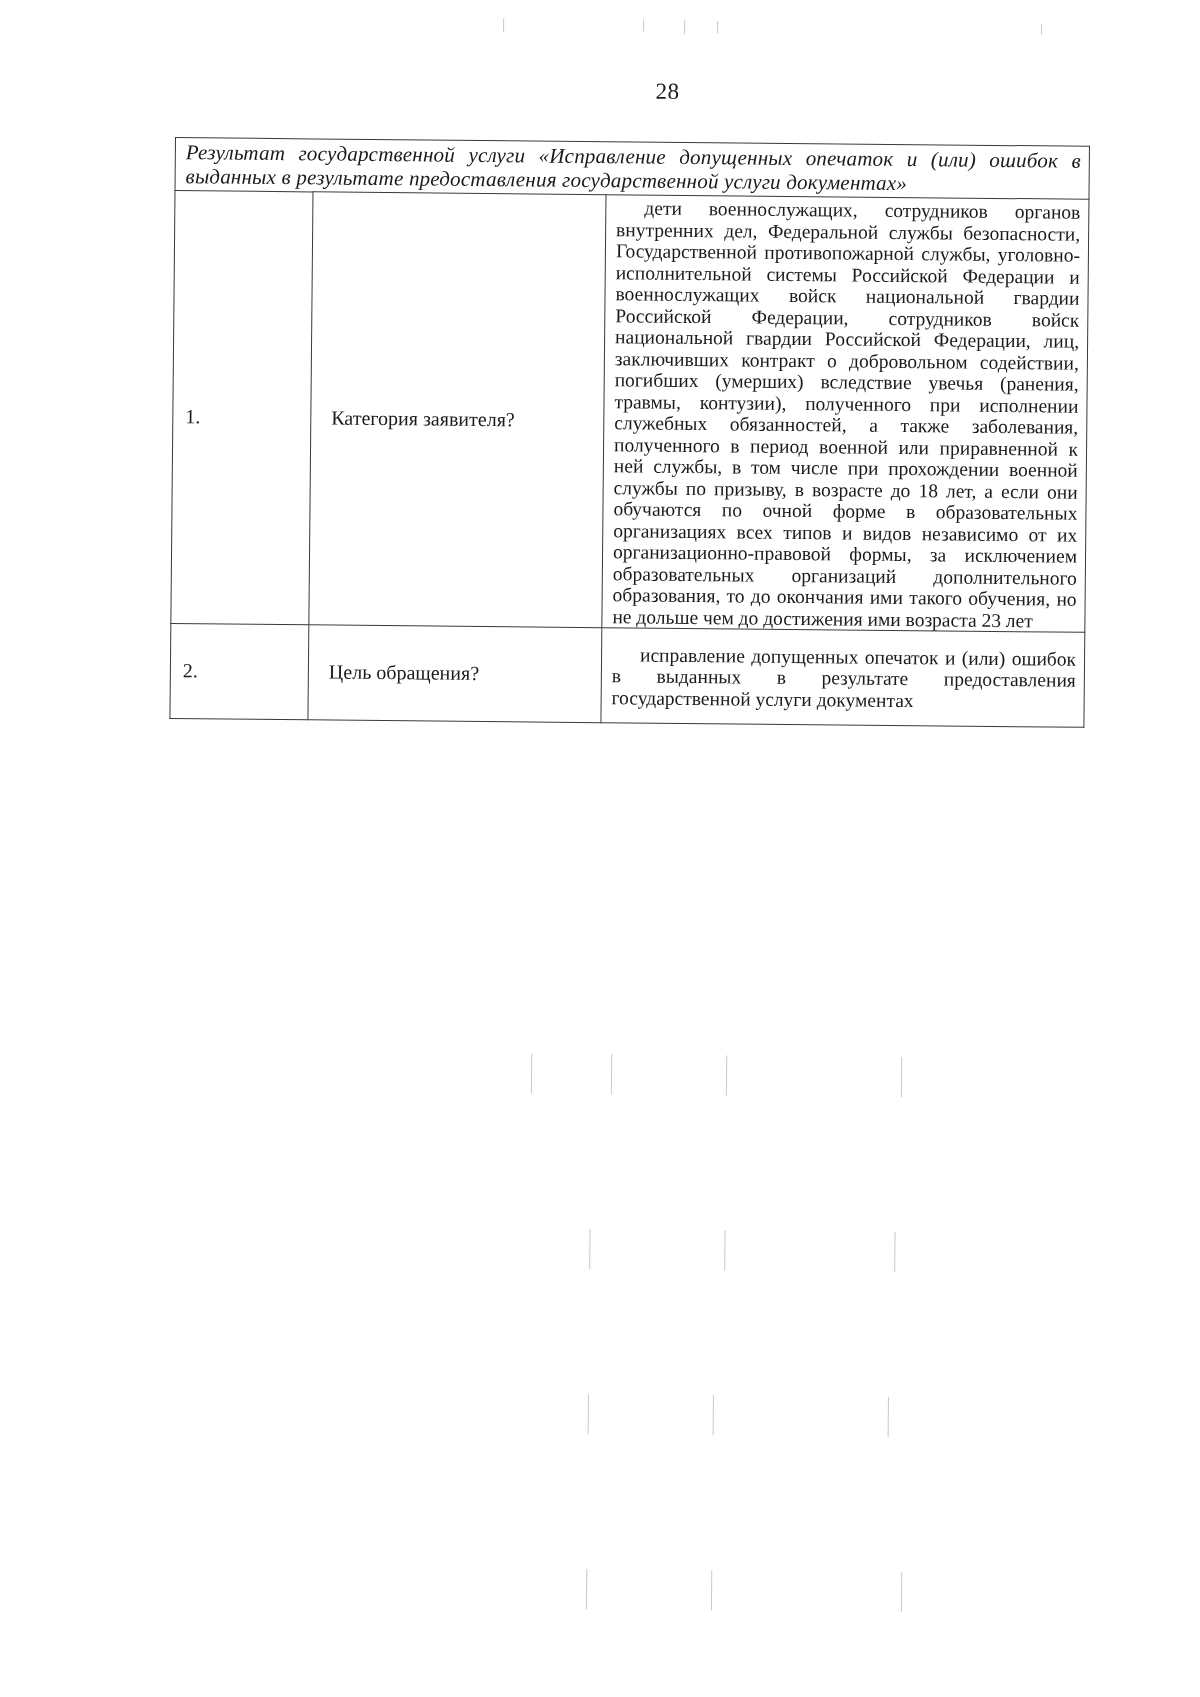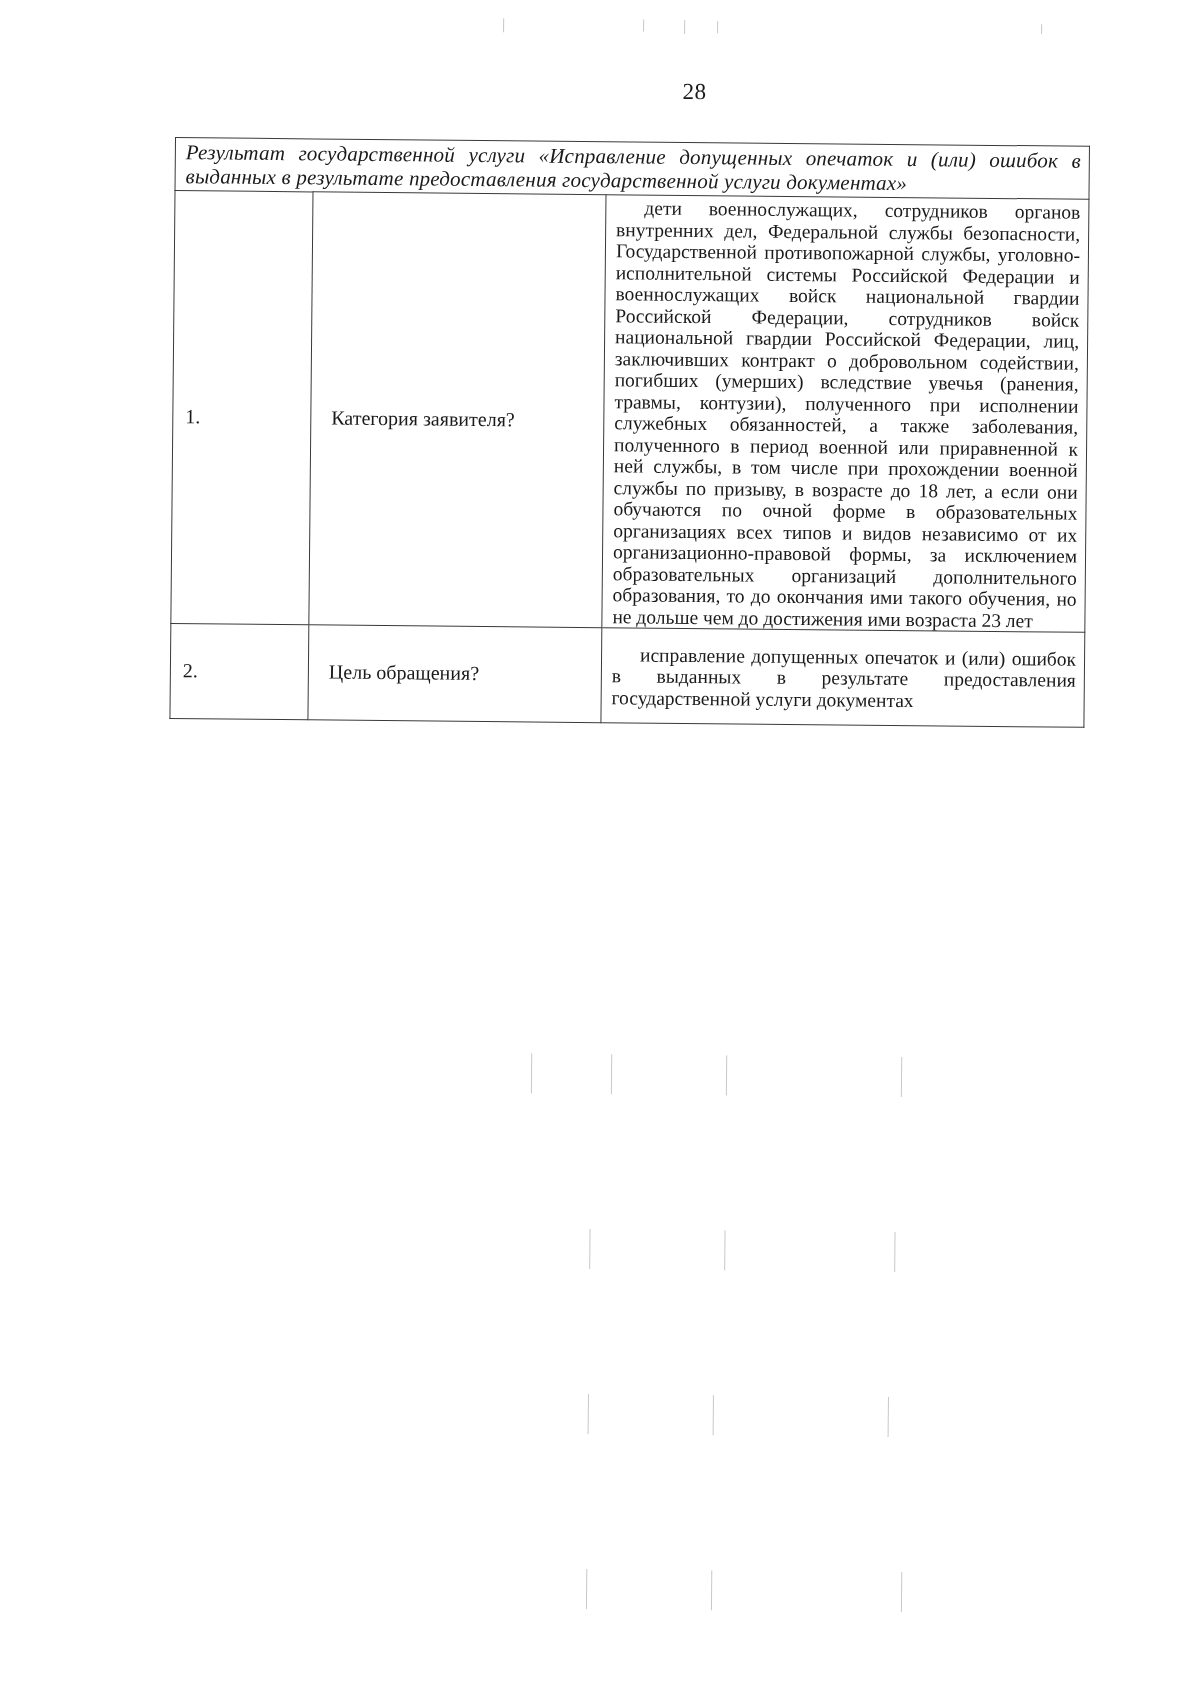--- a/index.html
+++ b/index.html
@@ -22,21 +22,20 @@
       height: 1697px;
       transform: rotate(0.55deg);
       transform-origin: 170px 140px;
     }
     .page-number {
       position: absolute;
       left: 655px;
       top: 74px;
       font-size: 23px;
       letter-spacing: 0.5px;
-      margin-left: 27px;
     }
     .doc-table {
       position: absolute;
       left: 175px;
       top: 137px;
       width: 915px;
       border-collapse: collapse;
       table-layout: fixed;
     }
     .doc-table td {

